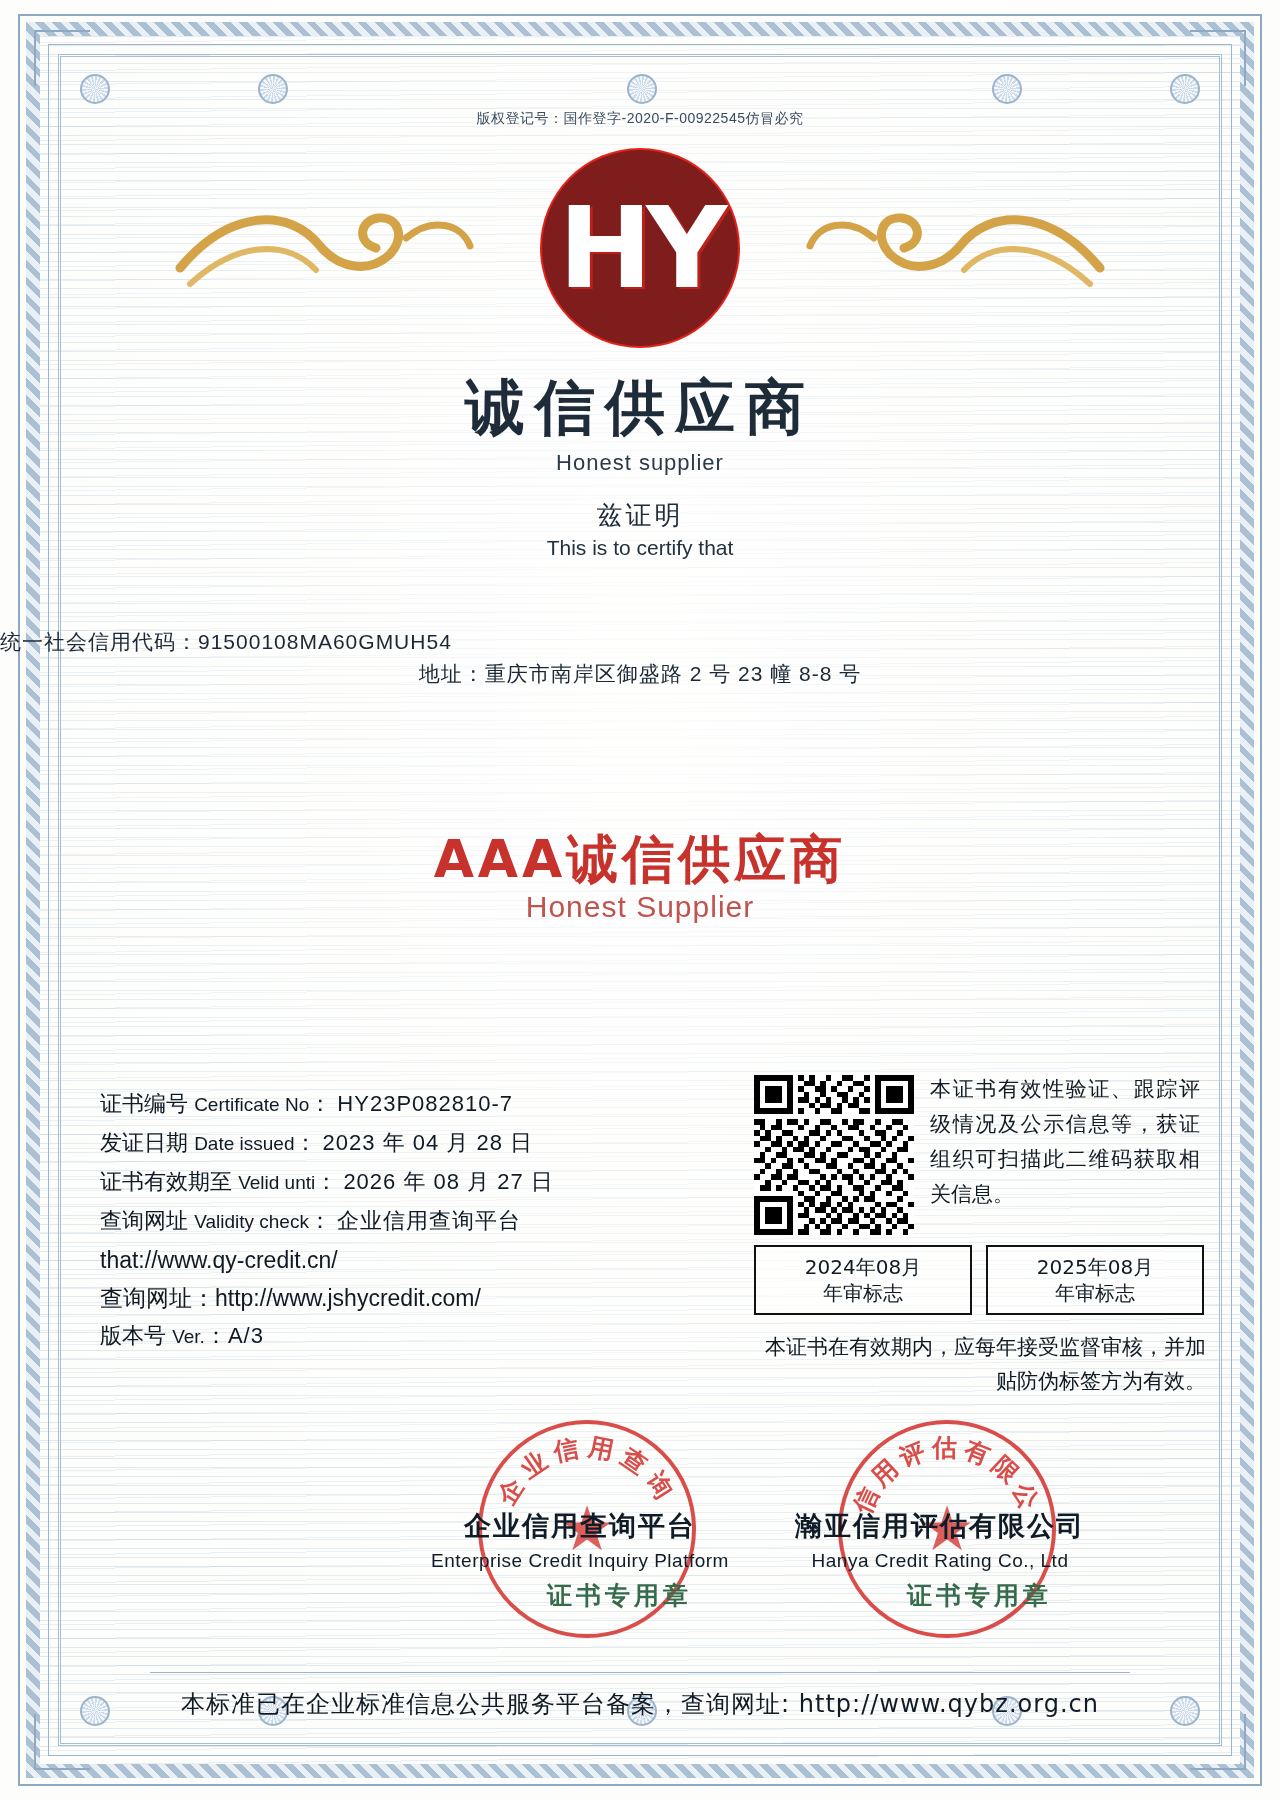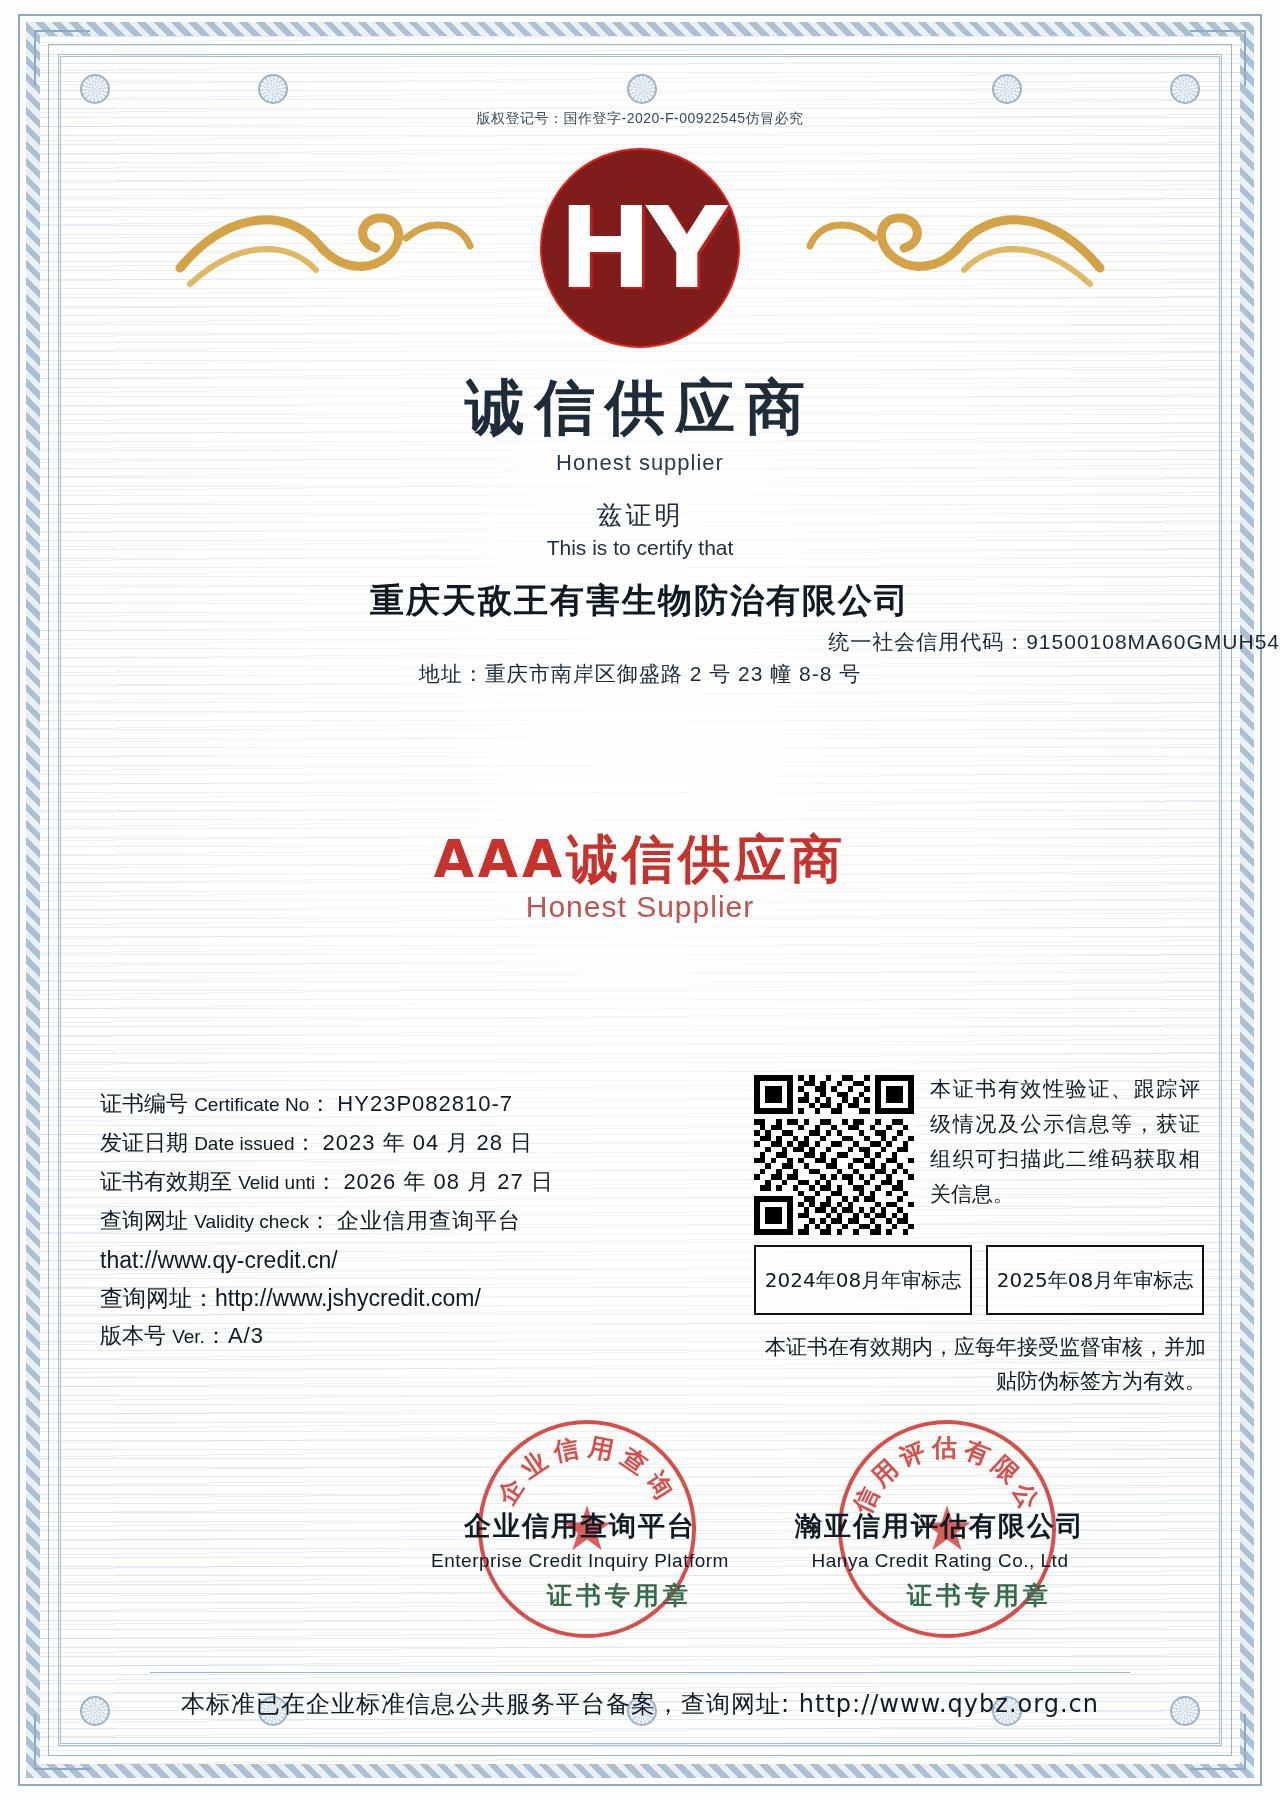--- a/index.html
+++ b/index.html
@@ -124,21 +124,21 @@
   .certify-en{
     position:absolute;top:536px;left:0;right:0;text-align:center;
     font-size:21px;color:#22313f;
   }
   .company{
     position:absolute;top:578px;left:0;right:0;text-align:center;
     font-size:34px;font-weight:700;color:#101a24;letter-spacing:2px;
     font-family:"DejaVu Sans", sans-serif;
   }
   .uscc{
-    position:absolute;top:628px;left:0;right:0;text-align:right;
+    position:absolute;top:628px;left:0;right:0;text-align:left;
     font-size:21px;color:#1b2835;letter-spacing:1px;
   }
   .addr{
     position:absolute;top:660px;left:0;right:0;text-align:center;
     font-size:21px;color:#1b2835;letter-spacing:1px;
   }
   .award-cn{
     position:absolute;top:825px;left:0;right:0;text-align:center;
     font-size:52px;font-weight:700;color:#c8322c;letter-spacing:4px;
     font-family:"DejaVu Sans", sans-serif;
@@ -170,21 +170,21 @@
     font-size:21px;line-height:35px;color:#101a24;
     font-family:"DejaVu Sans", sans-serif;
     text-align:justify;
   }
   .stamps-row{
     position:absolute;left:754px;top:1245px;width:450px;
     display:flex;gap:14px;
   }
   .stampbox{
     flex:1;border:2px solid #111;height:66px;
-    display:flex;flex-direction:row;align-items:center;justify-content:center;
+    display:flex;flex-direction:column;align-items:center;justify-content:center;
     background:rgba(255,255,255,.55);
   }
   .stampbox div{font-size:20px;line-height:26px;color:#101a24;font-family:"DejaVu Sans", sans-serif;}
   .note2{
     position:absolute;left:754px;top:1330px;width:452px;
     font-size:21px;line-height:34px;color:#101a24;
     font-family:"DejaVu Sans", sans-serif;text-align:right;
   }
   
   .sealgroup{position:absolute;width:300px;height:230px;}
@@ -270,21 +270,20 @@
         <span class="logo-mark">HY</span>
       </div>
     </div>
 
     <div class="title-cn">诚信供应商</div>
     <div class="title-en">Honest supplier</div>
 
     <div class="certify-cn">兹证明</div>
     <div class="certify-en">This is to certify that</div>
 
-    <div class="company">重庆天敌王有害生物防治有限公司</div>
     <div class="uscc">统一社会信用代码：91500108MA60GMUH54</div>
     <div class="addr">地址：重庆市南岸区御盛路 2 号 23 幢 8-8 号</div>
 
     <div class="award-cn">AAA诚信供应商</div>
     <div class="award-en">Honest Supplier</div>
 
     <div class="details">
       <div class="drow">
         <span class="lab-cn">证书编号</span>
         <span class="lab-en">Certificate No</span><span>：</span>

